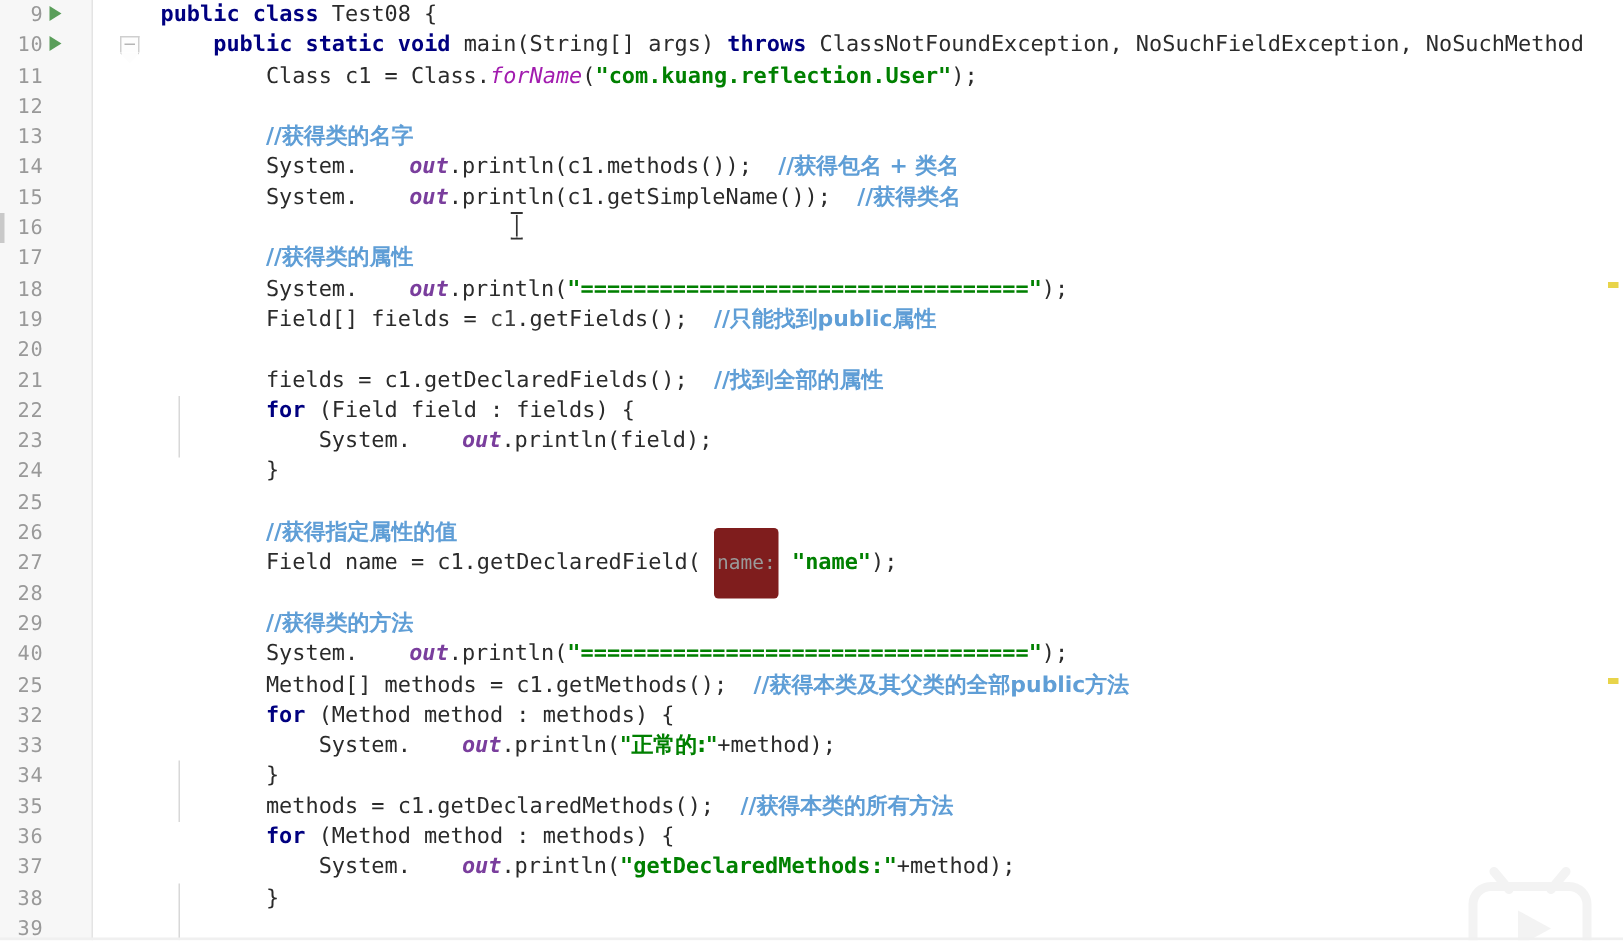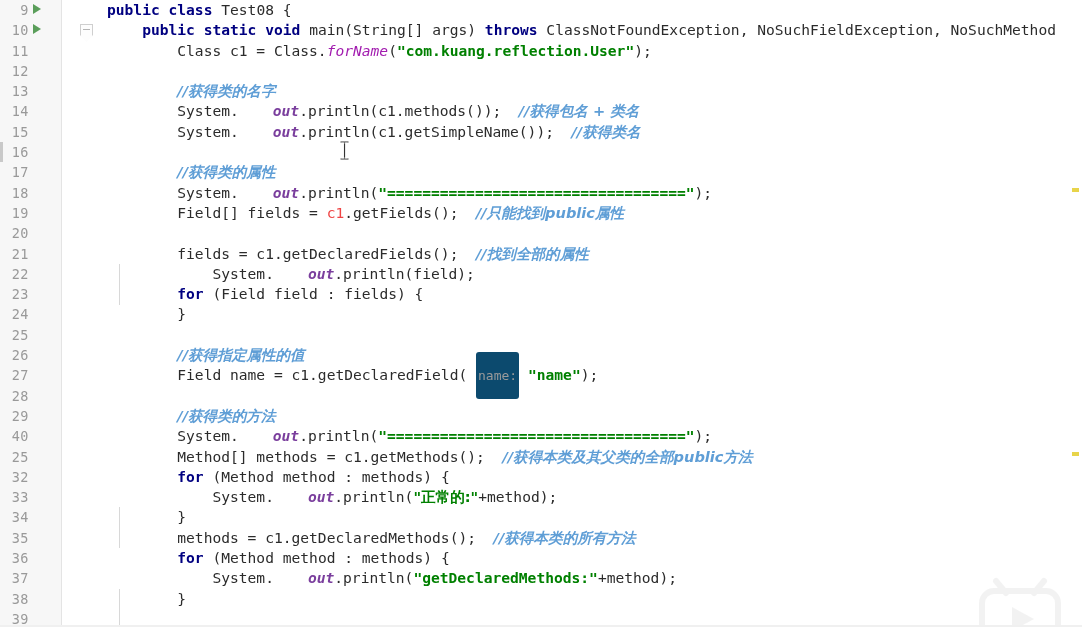--- a/index.html
+++ b/index.html
@@ -121,31 +121,31 @@
     white-space: pre;
     font-family: "DejaVu Sans Mono", "Liberation Mono", monospace;
     font-size: 14.6px;
     color: #2b2b2b;
     letter-spacing: 0px;
   }
 
   
   .kw      { color: #000080; font-weight: bold; }
   .str     { color: #008000; font-weight: bold; }
-  .cmt-cn  { color: #5f9ed6; font-style: italic; font-weight: bold;
+  .cmt-cn  { color: #5f9ed6; font-weight: bold;
              font-family: "DejaVu Sans", "Liberation Sans", sans-serif; }
   .sfield  { color: #7a3e9d; font-weight: bold; font-style: italic; margin-left: 34px; }
   .mstatic { color: #a21caf; font-style: italic; }
-  .dim     { color: #ef4444; }
+  .dim     { color: #404040; }
   .plain   { color: #2b2b2b; }
   .str-cn  { color: #008000; font-weight: bold;
              font-family: "DejaVu Sans", "Liberation Sans", sans-serif; }
   .hint    {
     color: #9a9a9a;
-    background: #0c4a6e;
+    background: #7f1d1d;
     border-radius: 3px;
     font-size: 13px;
     padding: 16px 2px;
   }
 
   
   .indent-guide {
     position: absolute;
     width: 1px;
     background: #d8d8d8;
@@ -345,22 +345,22 @@
       <div class="code-line"><span class="plain"></span></div>
       <div class="code-line"><span class="plain">        </span><span class="cmt-cn">//获得类的名字</span></div>
       <div class="code-line"><span class="plain">        System.</span><span class="sfield">out</span><span class="plain">.println(c1.methods());  </span><span class="cmt-cn">//获得包名 + 类名</span></div>
       <div class="code-line"><span class="plain">        System.</span><span class="sfield">out</span><span class="plain">.println(c1.getSimpleName());  </span><span class="cmt-cn">//获得类名</span></div>
       <div class="code-line"><span class="plain"></span></div>
       <div class="code-line"><span class="plain">        </span><span class="cmt-cn">//获得类的属性</span></div>
       <div class="code-line"><span class="plain">        System.</span><span class="sfield">out</span><span class="plain">.println(</span><span class="str">"=================================="</span><span class="plain">);</span></div>
       <div class="code-line"><span class="plain">        Field[] fields = </span><span class="dim">c1</span><span class="plain">.getFields();  </span><span class="cmt-cn">//只能找到public属性</span></div>
       <div class="code-line"><span class="plain"></span></div>
       <div class="code-line"><span class="plain">        fields = c1.getDeclaredFields();  </span><span class="cmt-cn">//找到全部的属性</span></div>
+      <div class="code-line"><span class="plain">        </span><span class="kw">for</span><span class="plain"> (Field field : fields) {</span></div>
       <div class="code-line"><span class="plain">            System.</span><span class="sfield">out</span><span class="plain">.println(field);</span></div>
-      <div class="code-line"><span class="plain">        </span><span class="kw">for</span><span class="plain"> (Field field : fields) {</span></div>
       <div class="code-line"><span class="plain">        }</span></div>
       <div class="code-line"><span class="plain"></span></div>
       <div class="code-line"><span class="plain">        </span><span class="cmt-cn">//获得指定属性的值</span></div>
       <div class="code-line"><span class="plain">        Field name = c1.getDeclaredField( </span><span class="hint">name:</span><span class="plain"> </span><span class="str">"name"</span><span class="plain">);</span></div>
       <div class="code-line"><span class="plain"></span></div>
       <div class="code-line"><span class="plain">        </span><span class="cmt-cn">//获得类的方法</span></div>
       <div class="code-line"><span class="plain">        System.</span><span class="sfield">out</span><span class="plain">.println(</span><span class="str">"=================================="</span><span class="plain">);</span></div>
       <div class="code-line"><span class="plain">        Method[] methods = c1.getMethods();  </span><span class="cmt-cn">//获得本类及其父类的全部public方法</span></div>
       <div class="code-line"><span class="plain">        </span><span class="kw">for</span><span class="plain"> (Method method : methods) {</span></div>
       <div class="code-line"><span class="plain">            System.</span><span class="sfield">out</span><span class="plain">.println(</span><span class="str-cn">"正常的:"</span><span class="plain">+method);</span></div>

